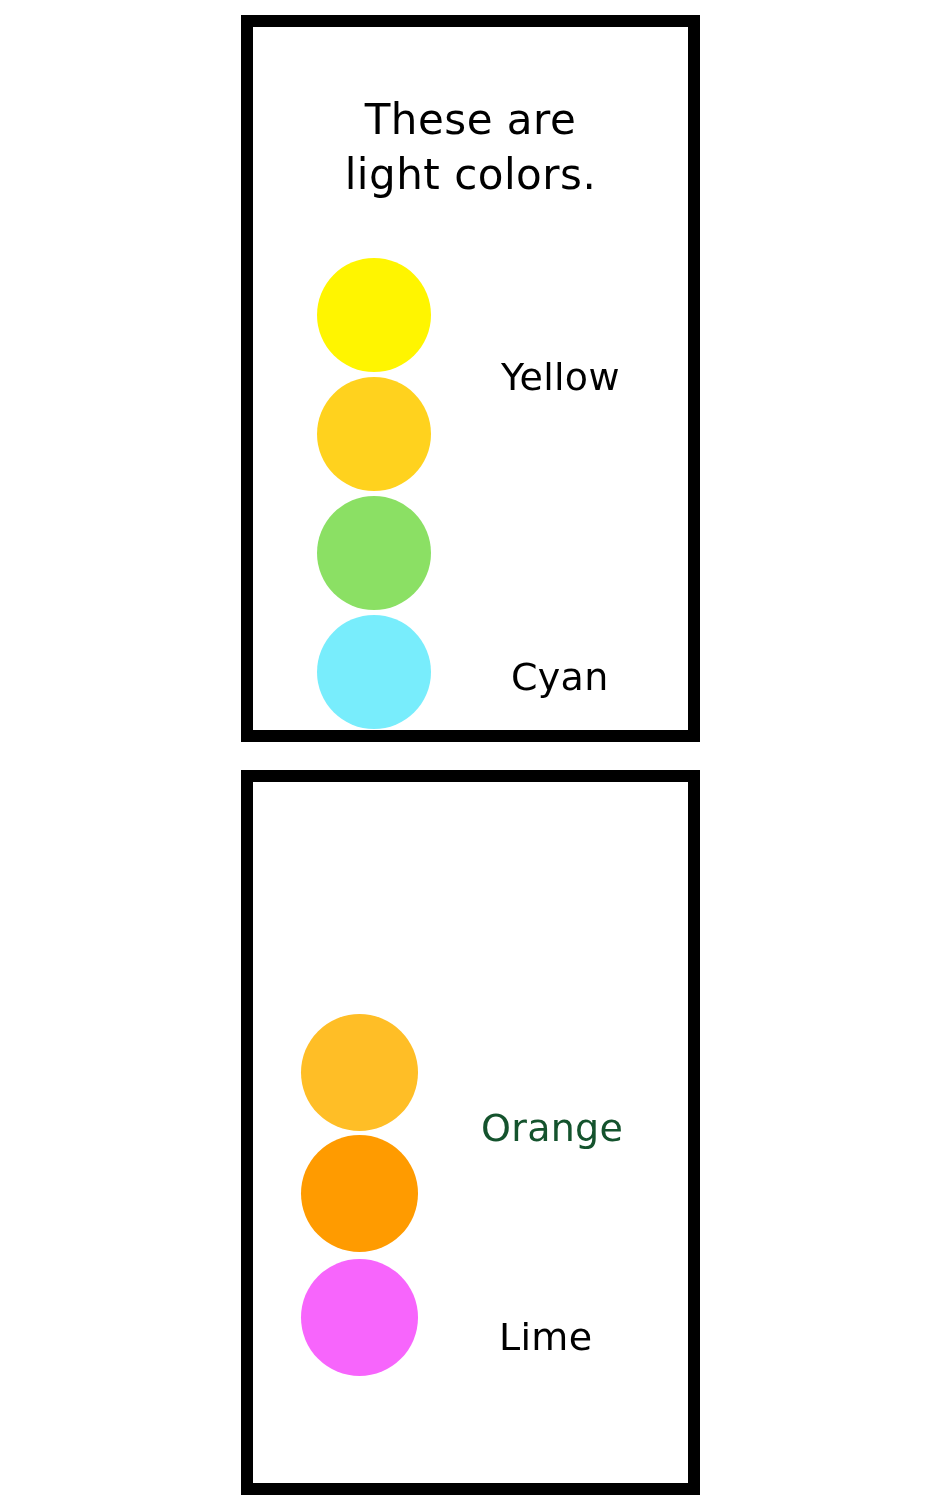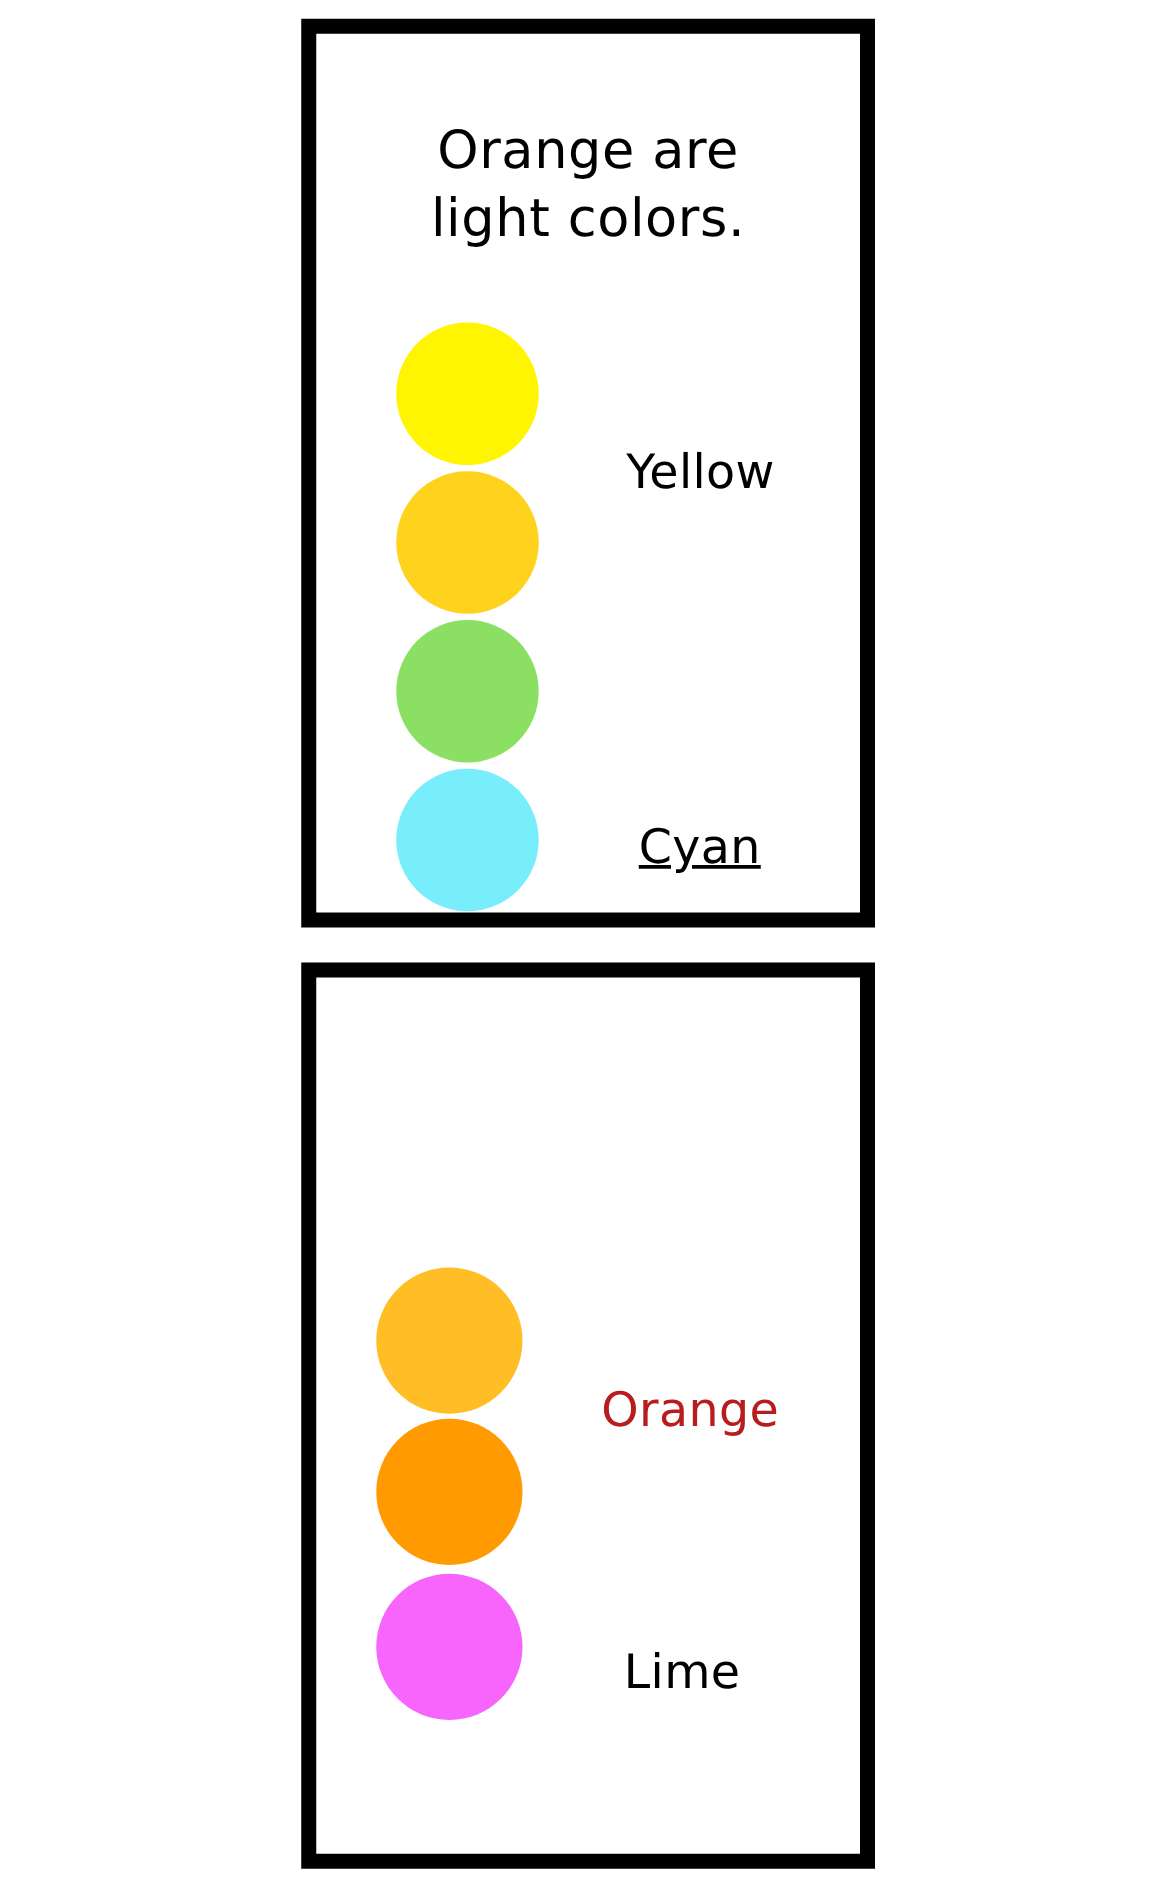--- a/index.html
+++ b/index.html
@@ -85,37 +85,37 @@
   }
 
   
   #swatch-yellow     { left: 64px;  top: 231px; width: 114px; height: 114px; }
   #swatch-gold       { left: 64px;  top: 350px; width: 114px; height: 114px; }
   #swatch-limegreen  { left: 64px;  top: 469px; width: 114px; height: 114px; }
   #swatch-cyan       { left: 64px;  top: 588px; width: 114px; height: 114px; }
 
   #label-yellow      { left: 248px; top: 331px; }
   #label-limegreen   { left: 208px; top: 501px; }
-  #label-cyan        { left: 258px; top: 631px; text-decoration: underline; }
+  #label-cyan        { left: 258px; top: 631px; }
 
   
   #swatch-orangelight { left: 48px; top: 232px; width: 117px; height: 117px; }
   #swatch-orange      { left: 48px; top: 353px; width: 117px; height: 117px; }
   #swatch-pink        { left: 48px; top: 477px; width: 117px; height: 117px; }
 
   #label-orange      { left: 228px; top: 327px; }
   #label-pink        { left: 246px; top: 536px; }
 </style>
 </head>
 <body>
 
 <section class="card" id="card-light" style="border-color: rgb(0, 0, 0); background-color: rgb(255, 255, 255);">
   <div class="card-inner">
 
-    <h1 class="card-title" id="title-light" style="color: rgb(0, 0, 0);">Orange are
+    <h1 class="card-title" id="title-light" style="color: rgb(0, 0, 0);">These are
 light colors.</h1>
 
     <div class="swatch" id="swatch-yellow" style="background-color: rgb(255, 245, 0);"></div>
 
     <div class="swatch" id="swatch-gold" style="background-color: rgb(255, 210, 30);"></div>
 
     <div class="swatch" id="swatch-limegreen" style="background-color: rgb(139, 224, 100);"></div>
 
     <div class="swatch" id="swatch-cyan" style="background-color: rgb(120, 237, 252);"></div>
 
@@ -130,18 +130,18 @@
 <section class="card" id="card-intermediate" style="border-color: rgb(0, 0, 0); background-color: rgb(255, 255, 255);">
   <div class="card-inner">
 
 
     <div class="swatch" id="swatch-orangelight" style="background-color: rgb(255, 190, 38);"></div>
 
     <div class="swatch" id="swatch-orange" style="background-color: rgb(255, 155, 0);"></div>
 
     <div class="swatch" id="swatch-pink" style="background-color: rgb(247, 101, 252);"></div>
 
-    <span class="swatch-label" id="label-orange" style="color: #b91c1c;">Orange</span>
+    <span class="swatch-label" id="label-orange" style="color: #14532d;">Orange</span>
 
     <span class="swatch-label" id="label-pink" style="color: rgb(0, 0, 0);">Lime</span>
 
   </div>
 </section>
 
 </body></html>

